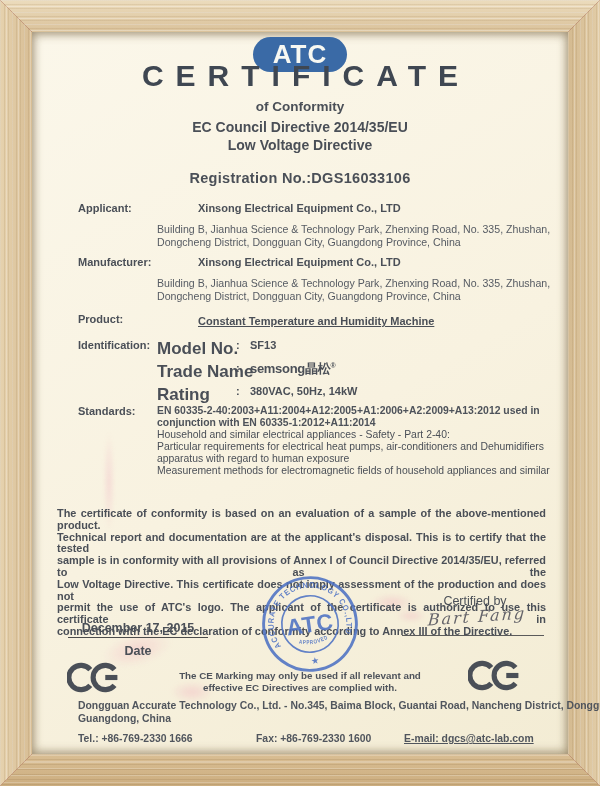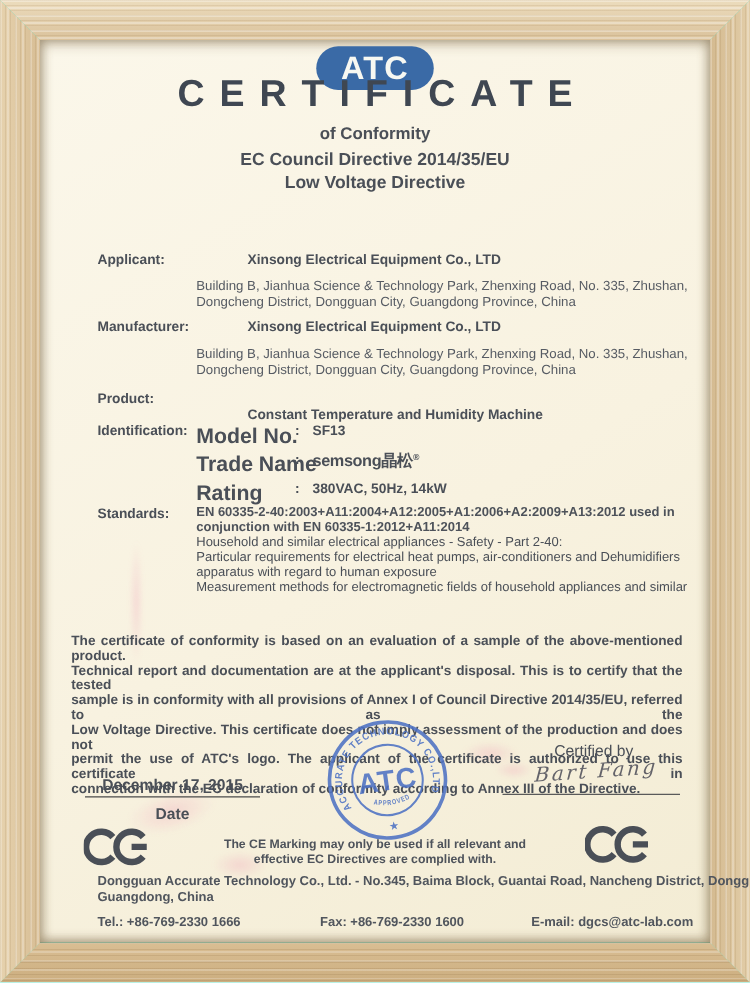--- a/index.html
+++ b/index.html
@@ -1,17 +1,17 @@
 <!DOCTYPE html>
 <html><head>
 <meta charset="utf-8">
 <style>
   html,body{margin:0;padding:0;background:#ffffff;}
   .page{position:relative;width:600px;height:786px;overflow:hidden;
-        font-family:"Liberation Sans",sans-serif;background:#5eead4;}
+        font-family:"Liberation Sans",sans-serif;background:#7f1d1d;}
 
   
   .frame{position:absolute;}
   .frame-top{left:0;top:0;width:600px;height:32px;
     background:
       repeating-linear-gradient(to bottom, rgba(255,255,255,.30) 0 1.5px, rgba(0,0,0,0) 1.5px 6px),
       repeating-linear-gradient(to bottom, rgba(140,100,50,.12) 0 1px, rgba(0,0,0,0) 1px 4px),
       linear-gradient(to bottom,#ecdcbd,#dac29b);
     clip-path:polygon(0 0,100% 0,calc(100% - 32px) 100%,32px 100%);}
   .frame-bottom{left:0;bottom:0;width:600px;height:32px;
@@ -109,33 +109,34 @@
     <div class="smudge" style="left:130px;top:645px;width:60px;height:30px;"></div>
     <div class="smudge" style="left:358px;top:575px;width:42px;height:18px;"></div>
 
     <div class="pill">
       <span>ATC</span>
     </div>
     <div class="title">CERTIFICATE</div>
     <div class="ctr subtitle">of Conformity</div>
     <div class="ctr dir1">EC Council Directive 2014/35/EU</div>
     <div class="ctr dir2">Low Voltage Directive</div>
+    <div class="ctr reg">Registration No.:DGS16033106</div>
 
     <div class="lbl" style="top:170px;">Applicant:</div>
     <div class="val" style="top:170px;">Xinsong Electrical Equipment Co., LTD</div>
     <div class="addr" style="top:191px;">Building B, Jianhua Science &amp; Technology Park, Zhenxing Road, No. 335, Zhushan,</div>
     <div class="addr" style="top:204px;">Dongcheng District, Dongguan City, Guangdong Province, China</div>
 
     <div class="lbl" style="top:224px;">Manufacturer:</div>
     <div class="val" style="top:224px;">Xinsong Electrical Equipment Co., LTD</div>
     <div class="addr" style="top:245px;">Building B, Jianhua Science &amp; Technology Park, Zhenxing Road, No. 335, Zhushan,</div>
     <div class="addr" style="top:258px;">Dongcheng District, Dongguan City, Guangdong Province, China</div>
 
     <div class="lbl" style="top:281px;">Product:</div>
-    <div class="val" style="top:294px;">Constant Temperature and Humidity Machine</div>
+    <div class="val" style="top:283px;text-decoration:underline;">Constant Temperature and Humidity Machine</div>
 
     <div class="lbl" style="top:307px;">Identification:</div>
     <div class="key" style="top:307px;">Model No.</div>
     <div class="sep" style="top:307px;">:</div>
     <div class="ival" style="top:307px;">SF13</div>
 
     <div class="key" style="top:330px;">Trade Name</div>
     <div class="sep" style="top:330px;">:</div>
     <div class="brand" style="top:328px;"><span style="position:static;">semsong晶松</span><sup>®</sup></div>
 
@@ -201,15 +202,15 @@
       </g>
     </svg>
 
     <div class="ctr notice notice1">The CE Marking may only be used if all relevant and</div>
     <div class="ctr notice notice2">effective EC Directives are complied with.</div>
 
     <div class="faddr" style="top:668px;">Dongguan Accurate Technology Co., Ltd. - No.345, Baima Block, Guantai Road, Nancheng District, Dongguan,</div>
     <div class="faddr" style="top:681px;">Guangdong, China</div>
     <div class="contact" style="left:46px;">Tel.: +86-769-2330 1666</div>
     <div class="contact" style="left:224px;">Fax: +86-769-2330 1600</div>
-    <div class="contact" style="left:393px;">E-mail: dgcs@atc-lab.com</div>
+    <div class="contact" style="left:372px;text-decoration:underline;">E-mail: dgcs@atc-lab.com</div>
   </div>
 </div>
 
 </body></html>

